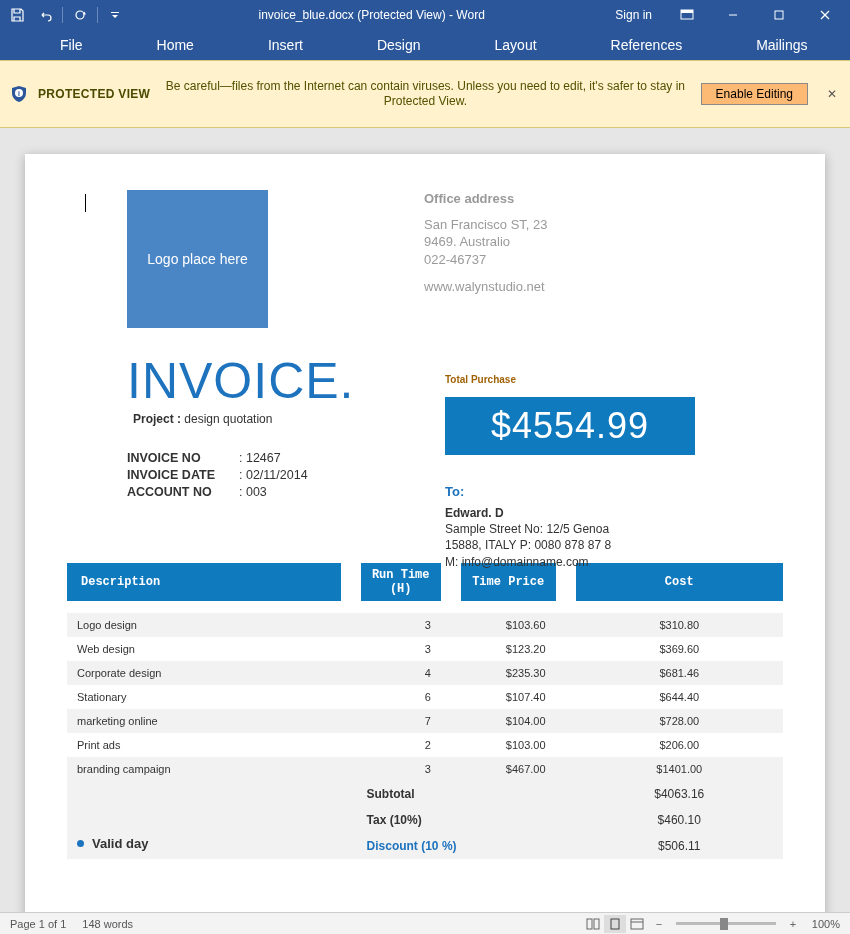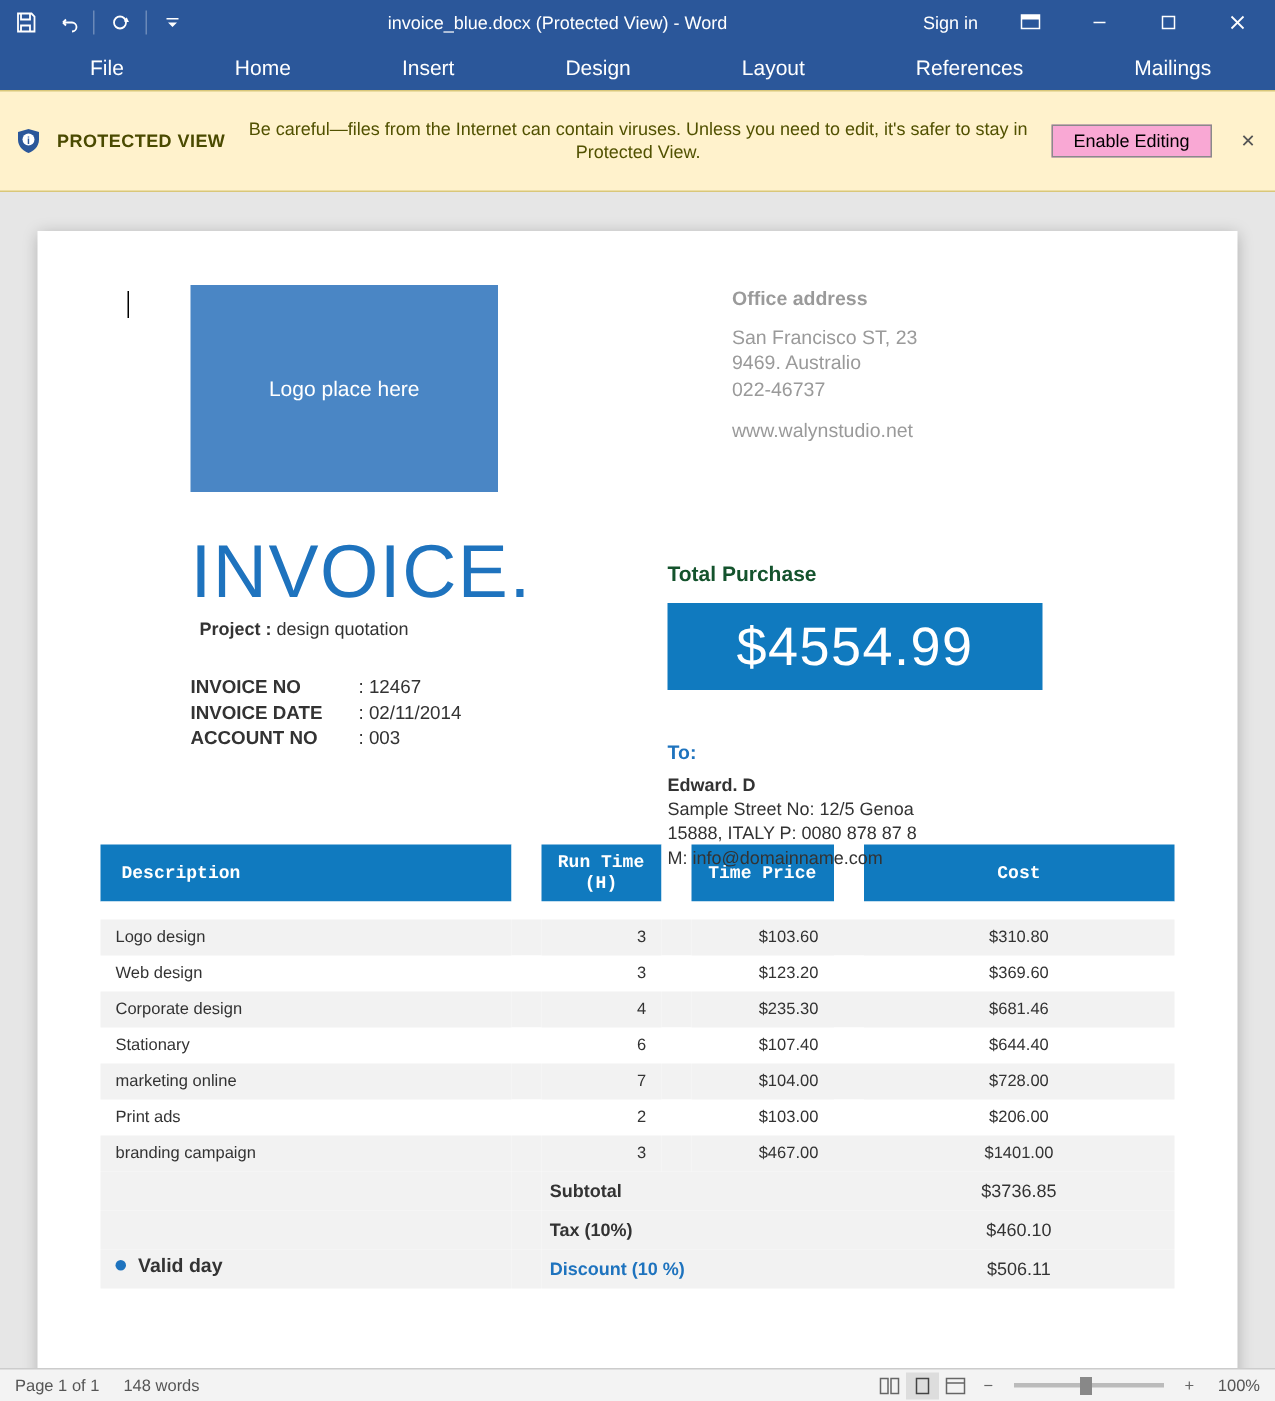--- a/index.html
+++ b/index.html
@@ -13,40 +13,40 @@
   .win-btn{width:42px;height:30px;display:flex;align-items:center;justify-content:center;color:#fff;}
   .ribbon{background:#2b579a;height:30px;display:flex;align-items:center;color:#fff;font-size:14px;}
   .tab{padding:0 14px;height:30px;display:flex;align-items:center;margin-left:46px;}
   .tab.file{padding:0 14px;}
   .tellme{display:flex;align-items:center;gap:4px;margin-left:10px;}
   .ribbon-right{margin-left:auto;display:flex;align-items:center;gap:12px;padding-right:10px;color:rgba(255,255,255,0.6);}
   .pv-bar{background:#fff2cc;border-bottom:1px solid #d9c77a;border-top:1px solid #d9c77a;display:flex;align-items:center;padding:18px 10px;gap:10px;font-size:12px;position:relative;}
   .shield{width:18px;height:18px;}
   .pv-title{font-weight:bold;color:#4a4a00;letter-spacing:0.3px;}
   .pv-msg{flex:1;color:#515100;line-height:1.25;text-align:center;}
-  .pv-btn{background:#f9a8d4;border:1px solid #8a8a8a;padding:3px 14px;font-size:12px;}
+  .pv-btn{background:#fdba74;border:1px solid #8a8a8a;padding:3px 14px;font-size:12px;}
   .pv-close{width:16px;text-align:center;color:#555;margin-left:6px;}
   .docwrap{height:795px;overflow:hidden;position:relative;display:flex;justify-content:center;background:#e6e6e6;}
   .page{background:#fff;width:800px;margin-top:26px;box-shadow:0 2px 10px rgba(0,0,0,0.25);padding:36px 42px 0 42px;position:relative;}
   .cursor{position:absolute;left:60px;top:40px;width:1px;height:18px;background:#000;}
   .topgrid{display:flex;gap:40px;margin-left:60px;}
-  .logo-box{width:205px;height:138px;background:#4a86c5;color:#fff;display:flex;align-items:center;justify-content:center;font-size:14px;}
+  .logo-box{width:141px;height:138px;background:#4a86c5;color:#fff;display:flex;align-items:center;justify-content:center;font-size:14px;}
   .addr{color:#9a9a9a;font-size:13px;line-height:1.35;margin-left:116px;}
   .addr .hdr{font-weight:bold;margin-bottom:8px;color:#9a9a9a;}
   .addr .url{margin-top:10px;}
   .inv-title{color:#1e73be;font-size:50px;font-weight:300;margin:24px 0 2px 60px;letter-spacing:1px;}
   .project{margin-left:66px;font-size:12px;}
   .project b{font-weight:bold;}
-  .purchase-lbl{color:#14532d;font-weight:bold;font-size:14px;margin-bottom:12px;}
+  .purchase-lbl{color:#a16207;font-weight:bold;font-size:10px;margin-bottom:12px;}
   .purchase-box{background:#107abf;color:#fff;font-size:36px;font-weight:300;padding:8px 26px;letter-spacing:1px;display:inline-block;min-width:250px;text-align:center;}
   .right-col{position:absolute;left:420px;top:220px;width:310px;}
   .mid{display:flex;margin-top:24px;margin-left:60px;}
   .idlines{font-size:12.5px;line-height:1.35;}
   .idlines .lbl{display:inline-block;width:112px;font-weight:bold;}
-  .to{position:absolute;left:420px;top:340px;width:330px;}
+  .to{position:absolute;left:420px;top:330px;width:330px;}
   .to-lbl{color:#1e73be;font-weight:bold;font-size:13px;margin-bottom:6px;}
   .to-txt{font-size:12px;line-height:1.35;}
   .tblwrap{margin-top:62px;}
   table.items{width:100%;border-collapse:separate;border-spacing:0 0;font-size:12px;}
   table.items th{background:#107abf;color:#fff;font-weight:bold;text-align:center;padding:5px 8px;font-size:12px;height:34px;font-family:Liberation Mono, monospace;}
   table.items th.desc{text-align:left;padding-left:14px;width:42%;}
   table.items th.rt{width:12%;}
   table.items th.tp{width:14%;}
   table.items th.cost{width:32%;}
   .gap{width:10px;background:#fff;}
@@ -295,21 +295,21 @@
               <td class="gap"></td>
               <td class="cost">$1401.00</td>
             </tr>
           </tbody>
         <tbody id="total-rows">
             <tr class="sum">
               <td></td>
               <td class="gap"></td>
               <td class="lbl " colspan="3">Subtotal</td>
               <td class="gap"></td>
-              <td class="cost" style="font-weight:normal;">$3736.85</td>
+              <td class="cost" style="font-weight:normal;">$4063.16</td>
             </tr>
             <tr class="sum">
               <td></td>
               <td class="gap"></td>
               <td class="lbl " colspan="3">Tax (10%)</td>
               <td class="gap"></td>
               <td class="cost" style="font-weight:normal;">$460.10</td>
             </tr>
             <tr class="sum">
               <td></td>

